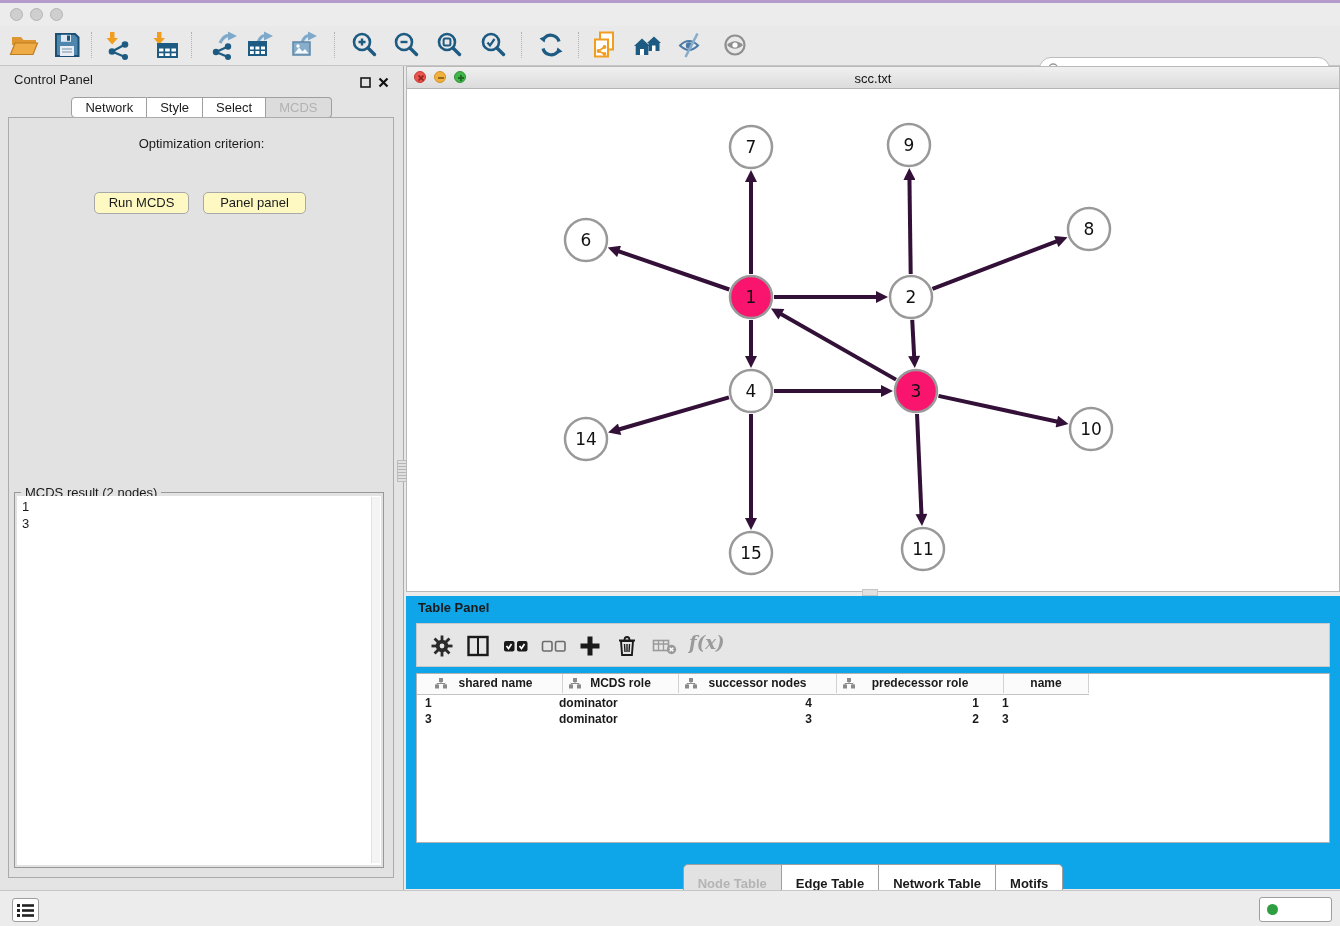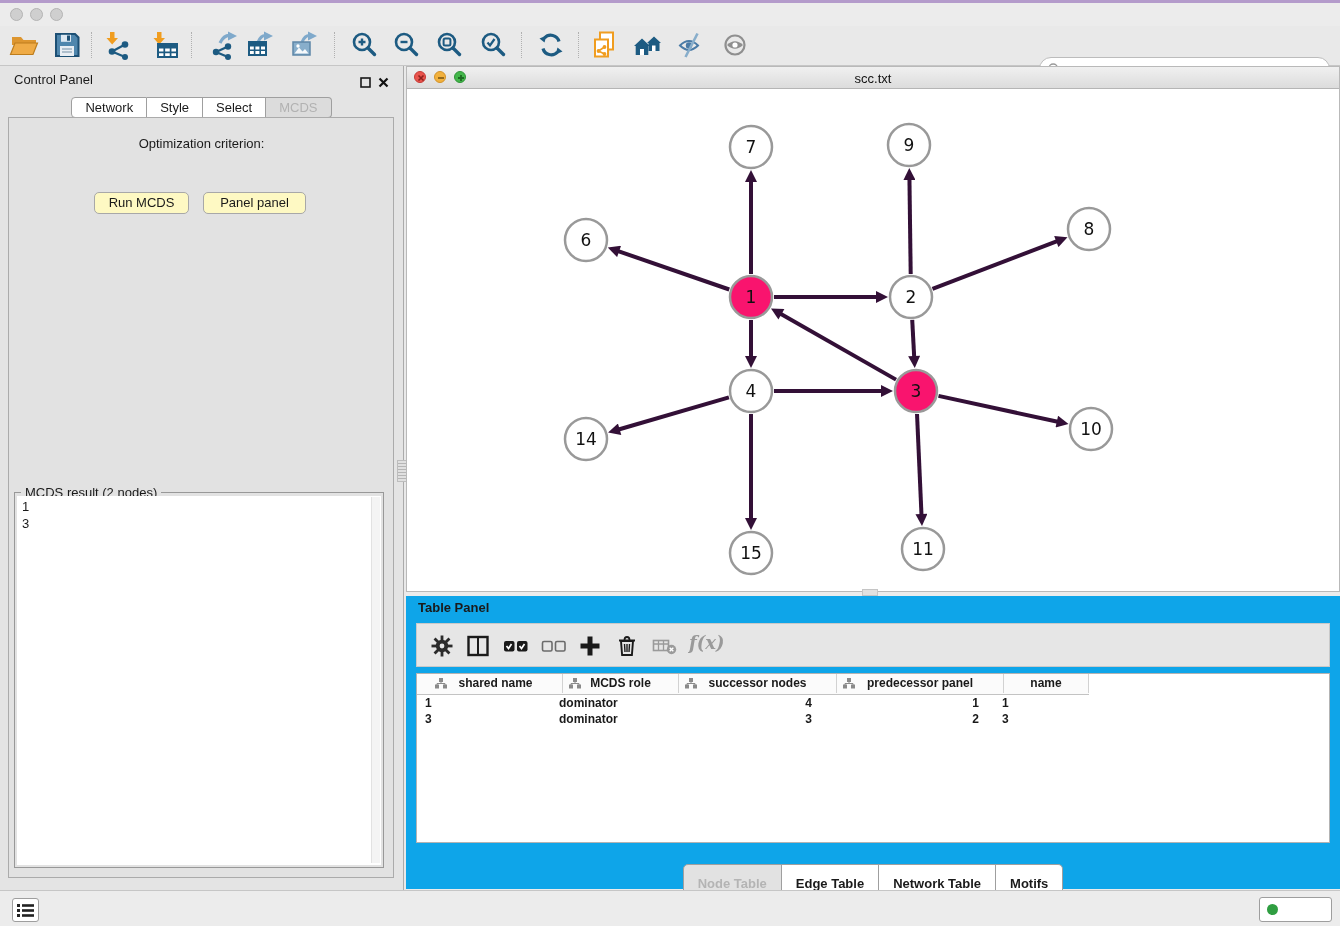--- a/index.html
+++ b/index.html
@@ -460,21 +460,21 @@
               <path d="M6 3.5 V5.5 M2 7 V5.5 H10 V7" fill="none" stroke-width="1"></path>
             </g>
           </svg><span>successor nodes</span></div>
         <div class="th" style="width: 167px;"><svg class="tree" width="12" height="11" viewBox="0 0 12 11">
             <g fill="#8a8a8a" stroke="#8a8a8a">
               <rect x="4.5" y="0.5" width="3" height="3"></rect>
               <rect x="0.5" y="7" width="3" height="3"></rect>
               <rect x="8.5" y="7" width="3" height="3"></rect>
               <path d="M6 3.5 V5.5 M2 7 V5.5 H10 V7" fill="none" stroke-width="1"></path>
             </g>
-          </svg><span>predecessor panel</span></div>
+          </svg><span>predecessor role</span></div>
         <div class="th" style="width: 85px;"><span>name</span></div>
       </div>
     <div id="tbl-body" class="abs" style="left:0;top:21px;width:912px">
         <div class="tr">
           <div class="td a-left" style="width: 134px;">1</div>
           <div class="td a-left" style="width: 116px;">dominator</div>
           <div class="td a-right" style="width: 158px;">4</div>
           <div class="td a-right" style="width: 167px;">1</div>
           <div class="td a-name" style="width: 85px;">1</div>
         </div>

